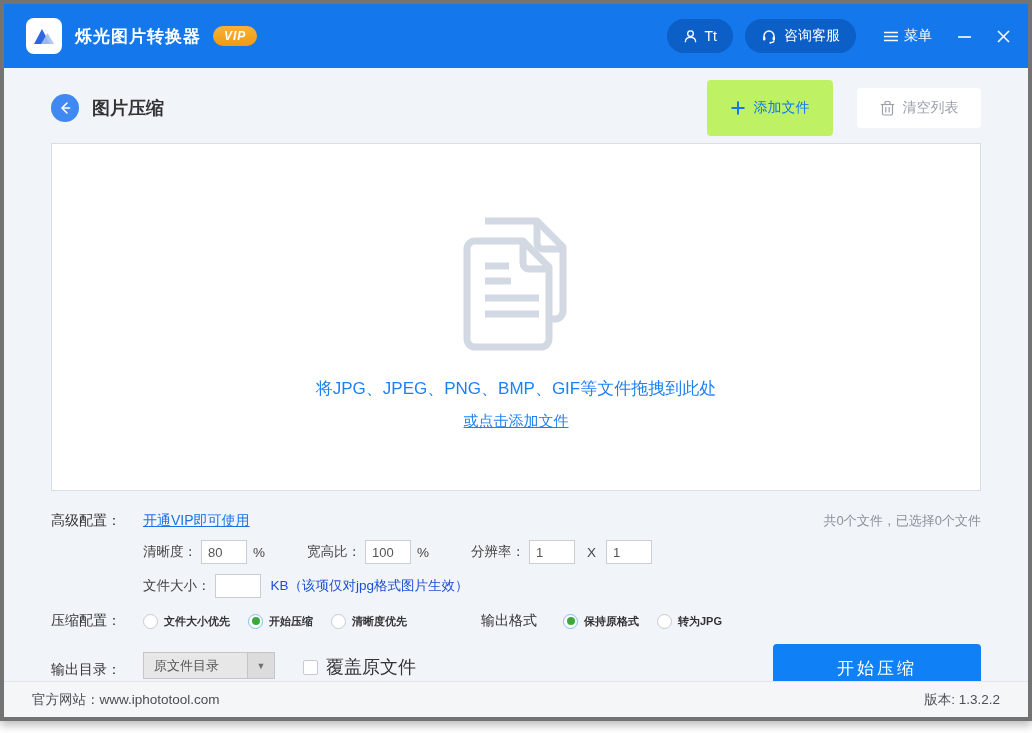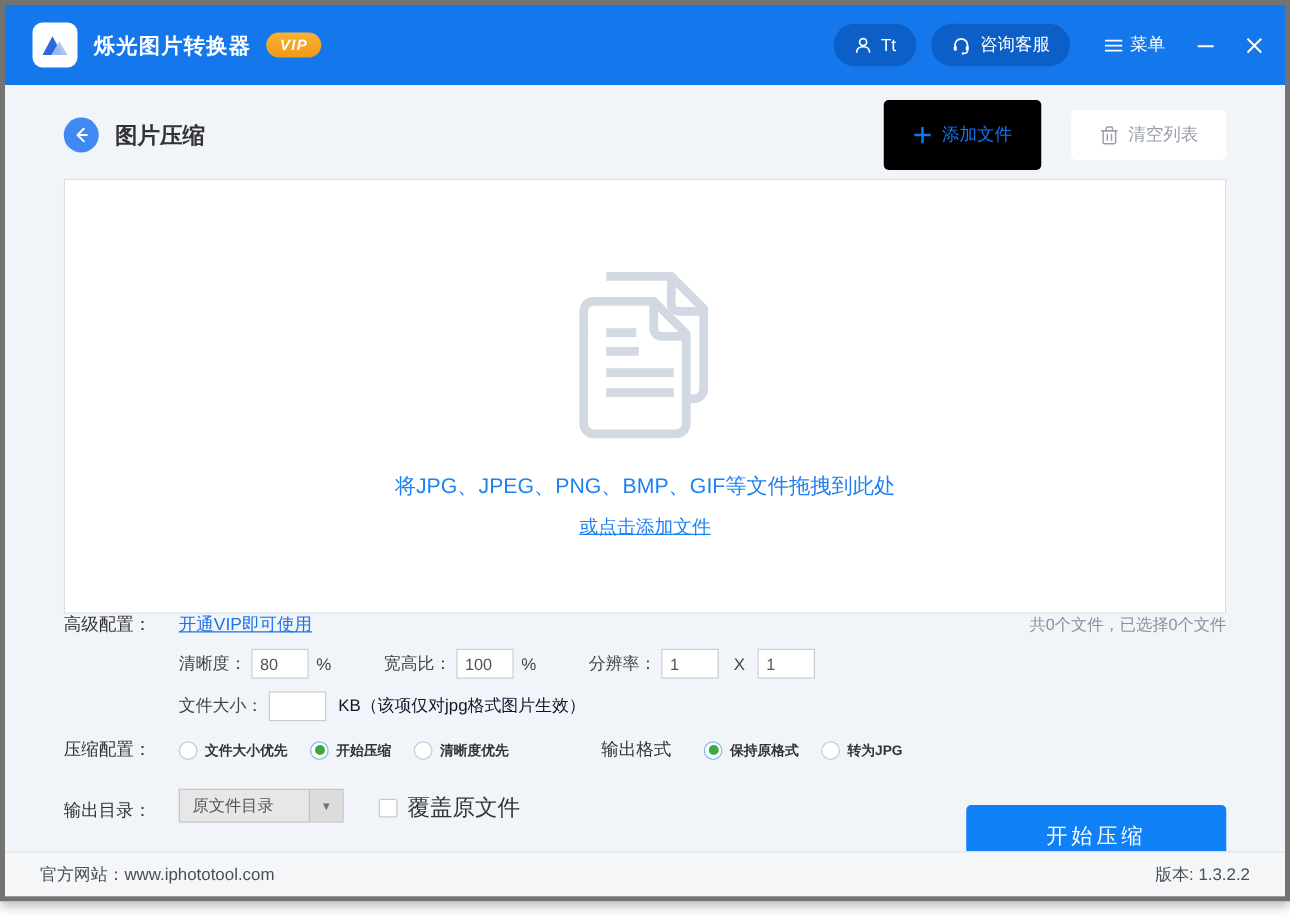--- a/index.html
+++ b/index.html
@@ -16,41 +16,41 @@
   .pill + .pill { margin-left:12px; }
   .tb-menu { color:#fff; font-size:14px; display:flex; align-items:center; gap:6px; margin-left:28px; cursor:pointer; }
   .tb-min, .tb-close { color:#fff; margin-left:26px; cursor:pointer; display:flex; align-items:center; }
 
   
   .main { position:relative; height:620px; padding:0 47px; }
   .header-row { display:flex; align-items:center; height:40px; margin-top:20px; }
   .back-btn { width:28px; height:28px; border-radius:50%; background:#4089F2; display:flex; align-items:center; justify-content:center; cursor:pointer; }
   .page-title { font-size:18px; font-weight:bold; color:#333; margin-left:13px; }
   .hr-spacer { flex:1; }
-  .btn-add { width:126px; height:56px; background:#000000; border:none; border-radius:4px; color:#1377F0; font-size:14px; display:flex; align-items:center; justify-content:center; gap:9px; cursor:pointer; }
+  .btn-add { width:126px; height:56px; background:#bef264; border:none; border-radius:4px; color:#1377F0; font-size:14px; display:flex; align-items:center; justify-content:center; gap:9px; cursor:pointer; }
   .btn-clear { width:124px; height:40px; background:#fff; border:none; border-radius:4px; color:#9AA0A8; font-size:14px; display:flex; align-items:center; justify-content:center; gap:8px; margin-left:24px; cursor:pointer; }
 
   
   .dropzone { margin-top:15px; height:348px; background:#fff; border:1px solid #D9DEE4; display:flex; flex-direction:column; align-items:center; justify-content:center; }
   .dz-icon { margin-top:6px; }
   .dz-line1 { color:#1E80F2; font-size:17px; margin-top:18px; }
   .dz-line2 { color:#1E80F2; font-size:15px; margin-top:12px; text-decoration:underline; cursor:pointer; }
 
   
-  .cfg-row1 { display:flex; align-items:center; margin-top:0; }
+  .cfg-row1 { display:flex; align-items:center; margin-top:21px; }
   .cfg-label { width:92px; font-size:14px; color:#333; flex:none; }
   .vip-link { color:#1A73E8; font-size:14px; text-decoration:underline; cursor:pointer; }
   .file-count { margin-left:auto; color:#8A9099; font-size:13px; }
   .cfg-row { display:flex; align-items:center; margin-left:92px; margin-top:10px; }
   .fld-label { font-size:13.5px; color:#444; }
   .txt-input { width:46px; height:24px; border:1px solid #C9CDD4; background:#fff; font-size:13px; color:#555; padding:0 6px; margin:0 6px 0 4px; font-family:inherit; }
   .unit { font-size:13.5px; color:#444; }
   .grp { display:flex; align-items:center; margin-right:42px; }
   .res-x { font-size:13.5px; color:#444; margin:0 6px; }
-  .suffix { font-size:13.5px; color:#0f172a; margin-left:4px; }
+  .suffix { font-size:13.5px; color:#1d4ed8; margin-left:4px; }
 
   .opt-row { display:flex; align-items:center; margin-top:14px; }
   .radio-item { display:flex; align-items:center; gap:6px; margin-right:18px; cursor:pointer; }
   .radio { width:15px; height:15px; border-radius:50%; border:1px solid #C6CBD2; background:#fff; display:flex; align-items:center; justify-content:center; flex:none; }
   .radio.checked { border-color:#7FBDEB; }
   .radio.checked::after { content:""; width:8px; height:8px; border-radius:50%; background:#3DA93D; }
   .radio-label { font-size:11px; color:#333; font-weight:bold; }
   .fmt-label { font-size:14px; color:#333; margin:0 26px 0 56px; }
 
   .out-row { display:flex; align-items:flex-end; margin-left:0; margin-top:22px; }

